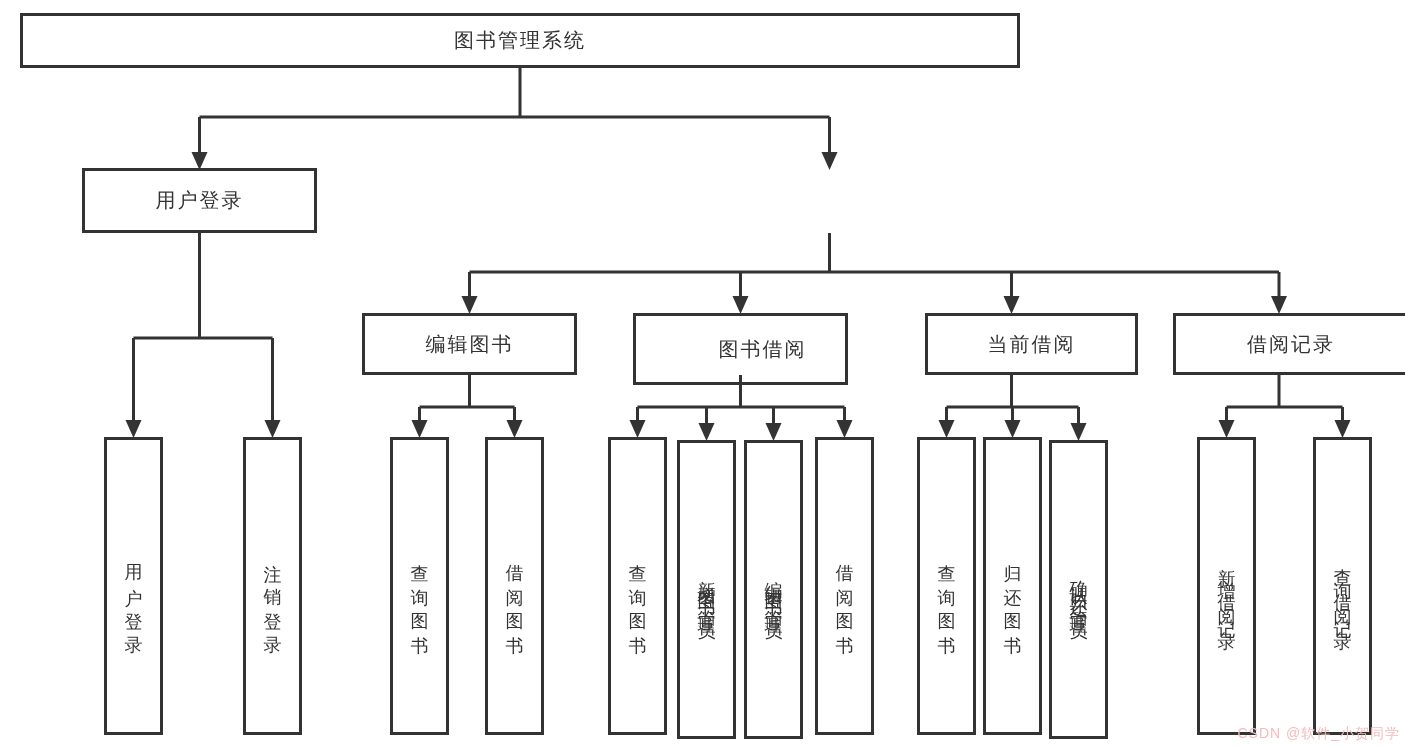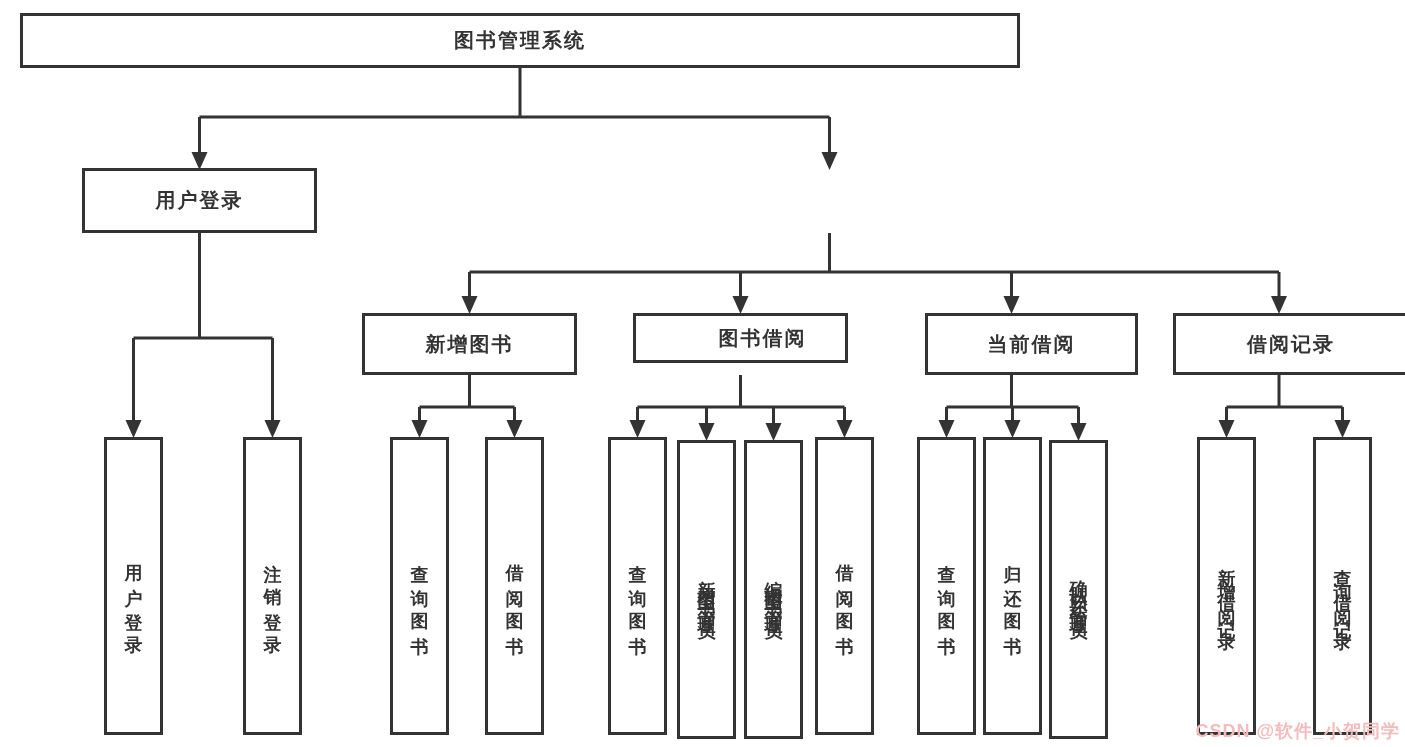--- a/index.html
+++ b/index.html
@@ -3,21 +3,20 @@
 <meta charset="utf-8">
 <style>
   html, body { margin: 0; padding: 0; background: #ffffff; }
   .canvas {
     position: relative;
     width: 1405px;
     height: 747px;
     background: var(--c-background, #ffffff);
     font-family: "Liberation Sans", "DejaVu Sans", sans-serif;
     overflow: hidden;
-    font-weight: bold;
   }
   .node {
     position: absolute;
     box-sizing: border-box;
     background: var(--c-box-fill, #ffffff);
     border: 3px solid var(--c-box-border, #333333);
     display: flex;
     align-items: center;
     justify-content: center;
     color: var(--c-text, #333333);
@@ -29,43 +28,43 @@
   .v4 { letter-spacing: 24px; margin-bottom: -24px; }
   .v6 { letter-spacing: 13px; margin-bottom: -13px; }
   .v9 { letter-spacing: 6px;  margin-bottom: -6px; }
   svg.connectors { position: absolute; left: 0; top: 0; pointer-events: none; }
   .connectors path { stroke: var(--c-line, #333333); stroke-width: 3; fill: none; }
   .connectors polygon { fill: var(--c-line, #333333); stroke: none; }
   .watermark {
     position: absolute;
     right: 5px;
     bottom: 4px;
-    font-size: 18px;
+    font-size: 14px;
     letter-spacing: 1px;
     color: var(--c-watermark, #f3bcbc);
     white-space: nowrap;
   }
 </style>
 </head>
 <body>
 
 <div class="canvas">
 
   <div class="node hnode" style="left:20px; top:13px; width:1000px; height:55px;">
     <span>图书管理系统</span>
   </div>
 
   <div class="node hnode" style="left:82px; top:168px; width:235px; height:65px;">
     <span>用户登录</span>
   </div>
 
   <div class="node hnode" style="left:362px; top:313px; width:215px; height:62px;">
-    <span>新增图书</span>
+    <span>编辑图书</span>
   </div>
-  <div class="node hnode" style="left:633px; top:313px; width:215px; height:50px;padding-left:44px;">
+  <div class="node hnode" style="left:633px; top:313px; width:215px; height:72px;padding-left:44px;">
     <span>图书借阅</span>
   </div>
   <div class="node hnode" style="left:905px; top:313px; width:213px; height:62px;margin-left:20px;">
     <span>当前借阅</span>
   </div>
   <div class="node hnode" style="left:1173px; top:313px; width:236px; height:62px;">
     <span>借阅记录</span>
   </div>
 
   <div class="node leaf" style="left:104px; top:437px;">

